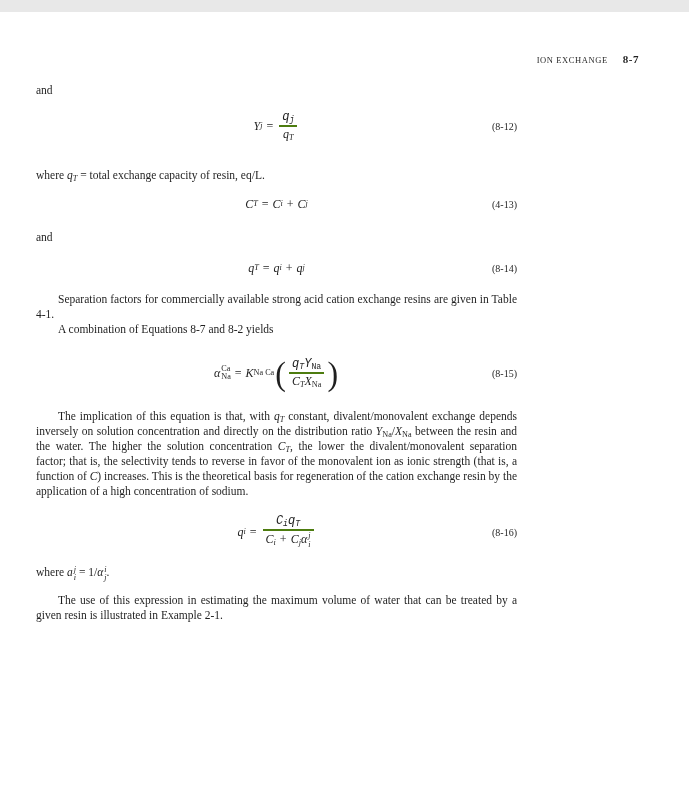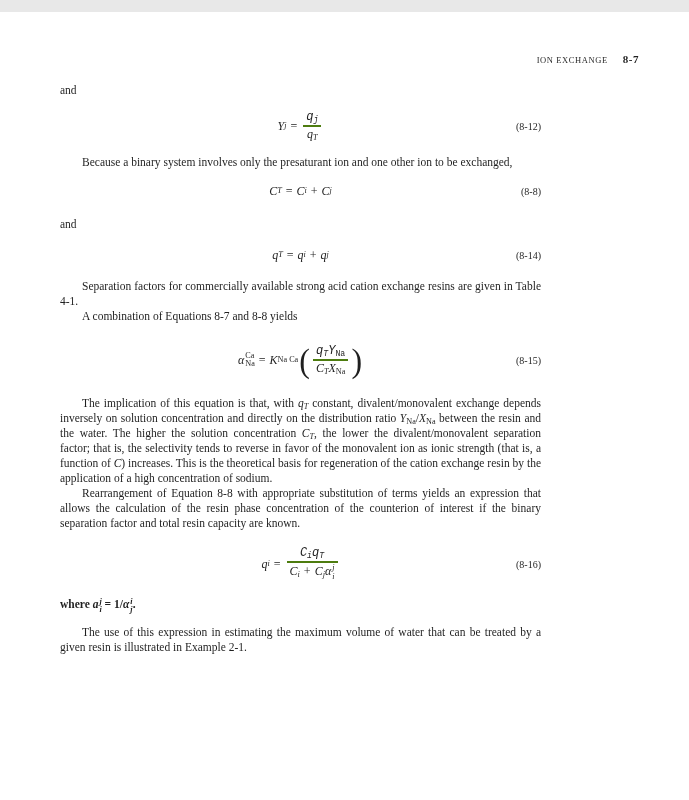--- a/index.html
+++ b/index.html
@@ -7,21 +7,21 @@
     width:689px; height:800px; background:#ffffff; position:relative;
     font-family:"Liberation Serif", serif; color:#1f1f1f; overflow:hidden;
     margin:12px auto;
   }
   
   .header { position:absolute; top:41px; right:50px; display:flex; align-items:baseline; }
   .running { font-size:8.5px; letter-spacing:0.6px; color:#2a2a2a; }
   .pnum   { font-size:11px; font-weight:bold; letter-spacing:0.5px; margin-left:15px; }
 
   
-  .content { position:absolute; left:60px; top:0; width:481px; font-size:11.5px; line-height:15px; }
+  .content { position:absolute; left:36px; top:0; width:481px; font-size:11.5px; line-height:15px; }
   p { margin:0; }
   .body { text-align:justify; }
   .indent { text-indent:22px; }
 
   
   i { font-style:italic; }
   sub { font-size:8.2px; vertical-align:-2px; line-height:0; }
   sub i, .ss i { font-style:italic; }
 
   
@@ -50,21 +50,21 @@
   .m-eq12   { margin-top:12px; height:32px; }
   .m-where1 { margin-top:26px; }
   .m-because{ margin-top:13px; }
   .m-eq13   { margin-top:12px; height:18px; }
   .m-and2   { margin-top:17px; }
   .m-eq14   { margin-top:14px; height:18px; }
   .m-sep    { margin-top:15px; }
   .m-eq15   { margin-top:13px; height:46px; }
   .m-impl   { margin-top:13px; }
   .m-eq16   { margin-top:10px; height:46px; }
-  .m-wherea { margin-top:10px;font-weight:bold; }
+  .m-wherea { margin-top:10px; }
   .m-use    { margin-top:10px; }
 </style>
 </head>
 <body>
 
 <div class="page">
 
   <div class="header">
     <span class="running">ION EXCHANGE</span>
     <span class="pnum">8-7</span>
@@ -80,55 +80,55 @@
           <sub><i>j</i></sub>
           <span class="op">=</span>
           <span class="frac">
             <span class="fnum"><i>q</i><sub><i>j</i></sub></span>
             <span class="fden"><i>q</i><sub><i>T</i></sub></span>
           </span>
         </span>
       <span class="eqnum">(8-12)</span>
     </div>
 
+    <p class="m-where1"><span>where </span><i>q</i><sub><i>T</i></sub><span> = total exchange capacity of resin, eq/L.</span></p>
 
-    <p class="body indent m-because">Because a binary system involves only the presaturant ion and one other ion to be exchanged,</p>
 
     <div class="eqrow m-eq13">
       <span class="math">
           <i>C</i>
           <sub><i>T</i></sub>
           <span class="op">=</span>
           <i>C</i>
           <sub><i>i</i></sub>
           <span class="op">+</span>
           <i>C</i>
           <sub><i>j</i></sub>
         </span>
-      <span class="eqnum">(8-8)</span>
+      <span class="eqnum">(4-13)</span>
     </div>
 
     <p class="m-and2">and</p>
 
     <div class="eqrow m-eq14">
       <span class="math">
           <i>q</i>
           <sub><i>T</i></sub>
           <span class="op">=</span>
           <i>q</i>
           <sub><i>i</i></sub>
           <span class="op">+</span>
           <i>q</i>
           <sub><i>j</i></sub>
         </span>
       <span class="eqnum">(8-14)</span>
     </div>
 
     <p class="body indent m-sep">Separation factors for commercially available strong acid cation exchange resins are given in Table 4-1.</p>
-    <p class="body indent">A combination of Equations 8-7 and 8-8 yields</p>
+    <p class="body indent">A combination of Equations 8-7 and 8-2 yields</p>
 
     <div class="eqrow m-eq15">
       <span class="math">
           <i>α</i>
           <span class="ss">
             <span>Ca</span>
             <span>Na</span>
           </span>
           <span class="op">=</span>
           <i>K</i>
@@ -139,21 +139,20 @@
             <span class="fnum"><i>q</i><sub><i>T</i></sub><i>Y</i><sub>Na</sub></span>
             <span class="fden"><i>C</i><sub><i>T</i></sub><i>X</i><sub>Na</sub></span>
           </span>
           <span class="bigp">)</span>
         </span>
       <span class="eqnum">(8-15)</span>
     </div>
 
     <p class="body indent m-impl"><span>The implication of this equation is that, with </span><i>q</i><sub><i>T</i></sub><span> constant, divalent/monovalent exchange depends inversely on solution concentration and directly on the distribution ratio </span><i>Y</i><sub>Na</sub><span>/</span><i>X</i><sub>Na</sub><span> between the resin and the water. The higher the solution concentration </span><i>C</i><sub><i>T</i></sub><span>, the lower the divalent/monovalent separation factor; that is, the selectivity tends to reverse in favor of the monovalent ion as ionic strength (that is, a function of </span><i>C</i><span>) increases. This is the theoretical basis for regeneration of the cation exchange resin by the application of a high concentration of sodium.</span></p>
 
-    <p class="body indent">Rearrangement of Equation 8-8 with appropriate substitution of terms yields an expression that allows the calculation of the resin phase concentration of the counterion of interest if the binary separation factor and total resin capacity are known.</p>
 
     <div class="eqrow m-eq16">
       <span class="math">
           <i>q</i>
           <sub><i>i</i></sub>
           <span class="op">=</span>
           <span class="frac">
             <span class="fnum"><i>C</i><sub><i>i</i></sub><i>q</i><sub><i>T</i></sub></span>
             <span class="fden"><i>C</i><sub><i>i</i></sub><span class="op">+</span><i>C</i><sub><i>j</i></sub><i>α</i><span class="ss"><span><i>j</i></span><span><i>i</i></span></span></span>
           </span>

